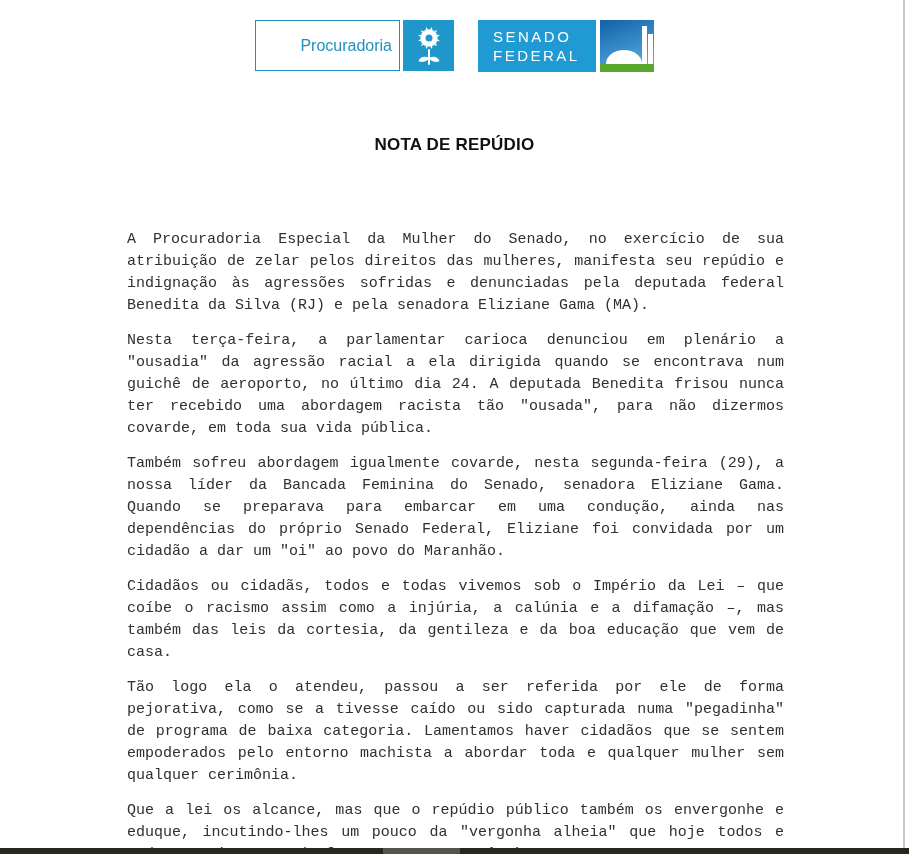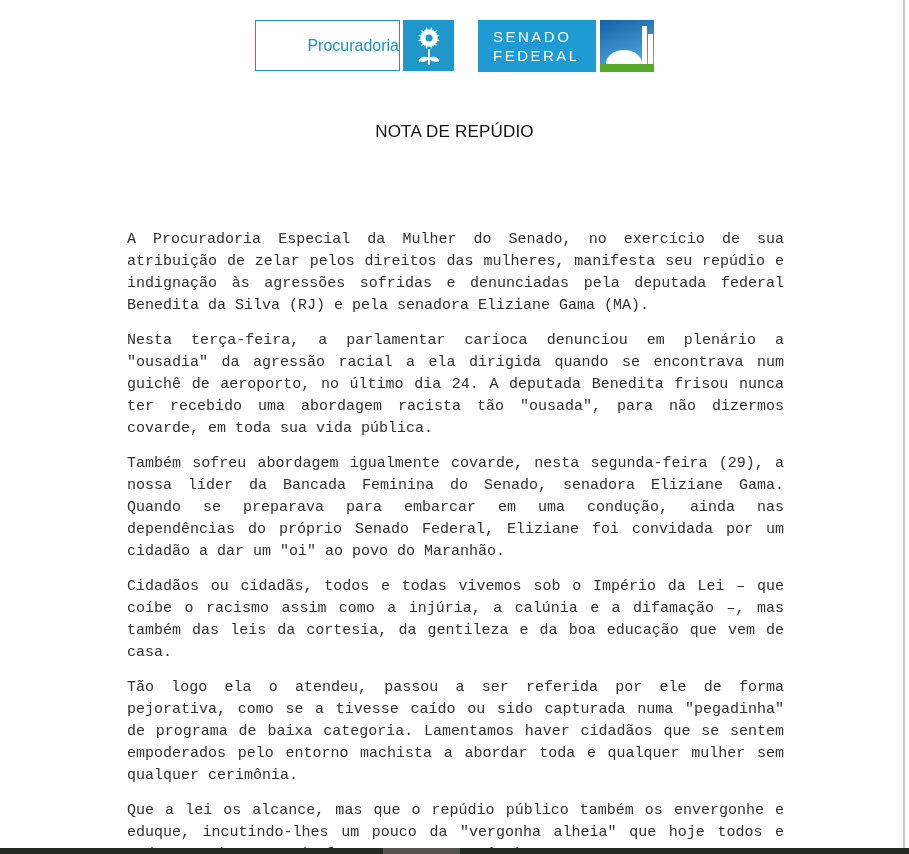--- a/index.html
+++ b/index.html
@@ -15,40 +15,40 @@
   
   .logos {
     position: absolute; top: 20px; left: 0; width: 100%;
     display: flex; justify-content: center; align-items: flex-start; gap: 24px;
   }
   .logo-procuradoria { display: flex; align-items: stretch; gap: 3px; }
   .pem-textbox {
     width: 145px; height: 51px;
     border: 1px solid #2191c1;
     display: flex; flex-direction: column; justify-content: center;
-    text-align: right; padding-right: 0;
+    text-align: right; padding-right: 7px;
     color: #2191c1; font-size: 16px; line-height: 21px;
   }
   .pem-square {
     width: 51px; height: 51px; background: #1f97cb;
     display: flex; align-items: center; justify-content: center;
   }
   .logo-senado { display: flex; align-items: stretch; gap: 4px; }
   .sen-textbox {
     width: 118px; height: 52px; background: #1f9ad2;
     display: flex; flex-direction: column; justify-content: center;
     padding-left: 15px;
     color: #ffffff; font-size: 15px; letter-spacing: 2.5px; line-height: 19px;
   }
   .sen-picture { width: 54px; height: 52px; display: block; }
 
   
   .doc-title {
-    position: absolute; top: 122px; left: 0; width: 100%;
-    text-align: center; font-weight: normal; font-size: 17px; color: #111111;
+    position: absolute; top: 135px; left: 0; width: 100%;
+    text-align: center; font-weight: bold; font-size: 17px; color: #111111;
     letter-spacing: 0.2px;
   }
   .doc-body {
     position: absolute; top: 229px; left: 127px; width: 657px;
     font-size: 15px; line-height: 22px; text-align: justify; font-family: Liberation Mono, monospace;
   }
   .doc-body p { margin-bottom: 13px; }
 
   
   .signature-block { position: relative; text-align: center; margin-top: -4px; }

